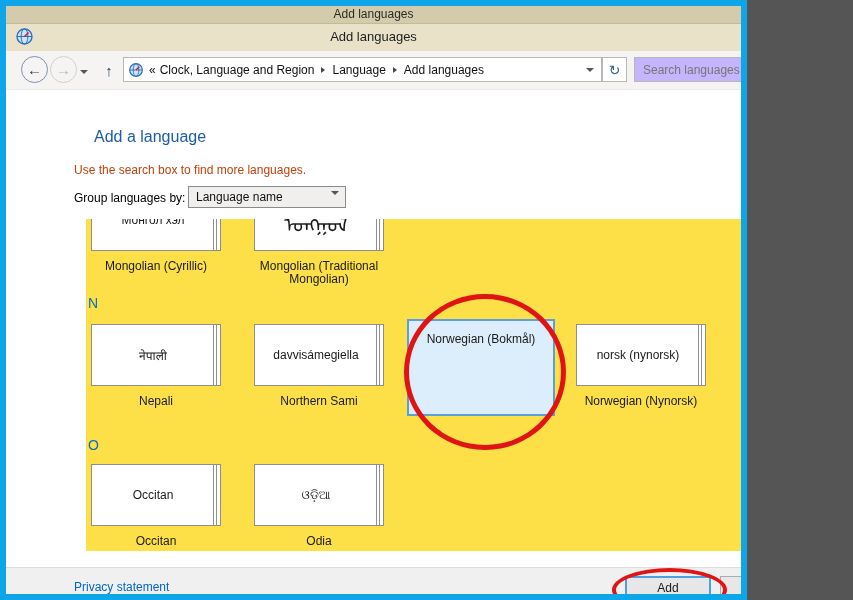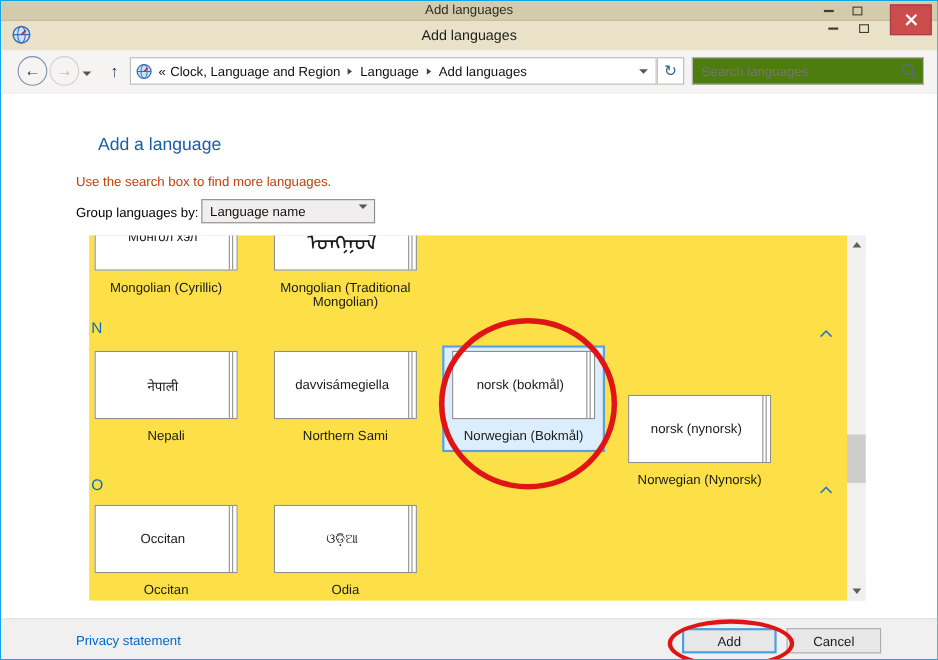--- a/index.html
+++ b/index.html
@@ -1,19 +1,19 @@
 <!DOCTYPE html>
 <html><head>
 <meta charset="utf-8">
 <style>
   html,body{margin:0;padding:0;background:#555;}
   .screen{
-    position:relative;width:853px;height:600px;background:#ffffff;
+    position:relative;width:747px;height:600px;background:#ffffff;
     font-family:"Liberation Sans","DejaVu Sans",sans-serif;
-    border:1px solid #0ea5e9;box-sizing:border-box;overflow:hidden;
+    border:6px solid #0ea5e9;box-sizing:border-box;overflow:hidden;
   }
   
   .tb-back{position:absolute;left:0;top:0;width:100%;height:17px;background:#d3cbac;border-bottom:1px solid #c2ba9b;}
   .tb-back .tb-title{position:absolute;left:0;right:0;top:1px;text-align:center;font-size:12px;color:#2c2c24;}
   .tb-front{position:absolute;left:0;top:18px;width:100%;height:27px;background:#e9e2c9;}
   .tb-front .tb-title{position:absolute;left:0;right:0;top:5px;text-align:center;font-size:13px;color:#1e1e1e;}
   .app-icon{position:absolute;left:9px;top:3px;width:19px;height:19px;}
   .cap{position:absolute;width:24px;height:12px;display:flex;align-items:center;justify-content:center;}
   .glyph-min{width:9px;height:2px;background:#3e3e36;}
   .glyph-max{width:9px;height:8px;border:1px solid #3e3e36;box-sizing:border-box;background:transparent;}
@@ -41,21 +41,21 @@
     font-size:15px;color:#33435f;}
   .addressbar{position:absolute;left:117px;top:6px;width:479px;height:25px;background:#fff;border:1px solid #bab8b2;
     box-sizing:border-box;display:flex;align-items:center;}
   .crumb-icon{width:16px;height:16px;margin:0 5px 0 4px;flex:0 0 auto;}
   .crumb{font-size:12px;color:#111;white-space:nowrap;}
   .crumb-overflow{font-size:12px;color:#111;margin-right:4px;}
   .crumb-sep{width:0;height:0;border-left:4px solid #444;border-top:3px solid transparent;border-bottom:3px solid transparent;margin:0 7px;}
   .bar-chevron{position:absolute;right:0;top:0;width:22px;height:23px;display:flex;align-items:center;justify-content:center;}
   .refresh-btn{position:absolute;left:596px;top:6px;width:25px;height:25px;background:#fff;border:1px solid #bab8b2;
     box-sizing:border-box;display:flex;align-items:center;justify-content:center;font-size:14px;color:#33658f;}
-  .searchbox{position:absolute;left:628px;top:6px;width:211px;height:25px;background:#4d7c0f;border:1px solid #bab8b2;box-sizing:border-box;}
+  .searchbox{position:absolute;left:628px;top:6px;width:211px;height:25px;background:#c4b5fd;border:1px solid #bab8b2;box-sizing:border-box;}
   .searchbox input{position:absolute;left:0;top:0;width:180px;height:23px;border:none;outline:none;font-size:12px;
     font-family:inherit;padding:0 0 0 8px;color:#1a1a1a;background:transparent;}
   .searchbox input::placeholder{color:#767676;opacity:1;}
   .mag{position:absolute;right:5px;top:4px;width:15px;height:15px;}
   
   .heading{position:absolute;left:68px;top:122px;font-size:16px;color:#1d5da7;margin-left:20px;}
   .instruction{position:absolute;left:68px;top:157px;font-size:12px;color:#c2410c;}
   .groupby-label{position:absolute;left:68px;top:185px;font-size:12px;color:#000;}
   .combo{position:absolute;left:182px;top:180px;width:158px;height:22px;background:#f0efee;border:1px solid #8b8b8b;
     box-sizing:border-box;font-size:12px;color:#111;display:flex;align-items:center;padding-left:7px;}
@@ -216,26 +216,23 @@
         </div>
       <div class="tile-label">Nepali</div>
     </div>
     <div class="cell" style="left:163px;top:105px;">
       <div class="tile">
           <span class="native">davvisámegiella</span>
         </div>
       <div class="tile-label">Northern Sami</div>
     </div>
     <div class="cell selected" style="left:325px;top:105px;">
-      <div class="tile">
-          <span class="native">norsk (bokmål)</span>
-        </div>
       <div class="tile-label">Norwegian (Bokmål)</div>
     </div>
-    <div class="cell" style="left:485px;top:105px;margin-top:40px;">
+    <div class="cell" style="left:485px;top:105px;">
       <div class="tile">
           <span class="native">norsk (nynorsk)</span>
         </div>
       <div class="tile-label">Norwegian (Nynorsk)</div>
     </div>
 
     <div class="group-letter" style="left:2px;top:218px;">O</div>
     <span class="group-chevron" style="left:664px;top:222px;">
       <svg viewBox="0 0 12 7" width="12" height="7">
           <polyline points="1,6 6,1 11,6" fill="none" stroke="#2f7cc4" stroke-width="1.5"></polyline>

